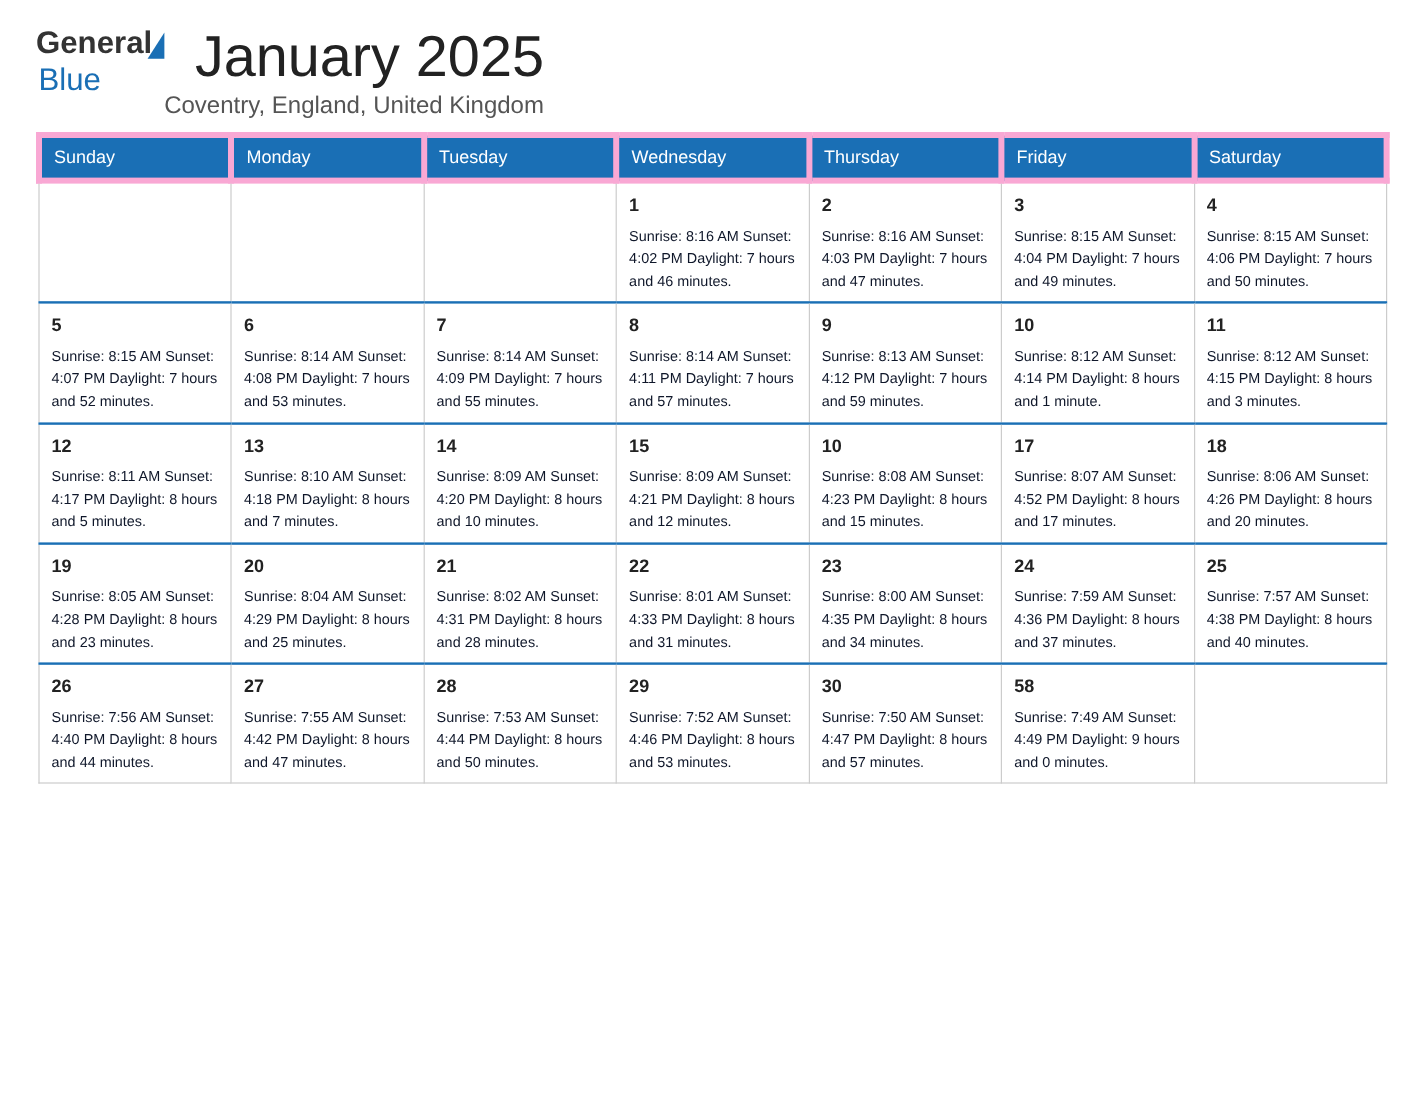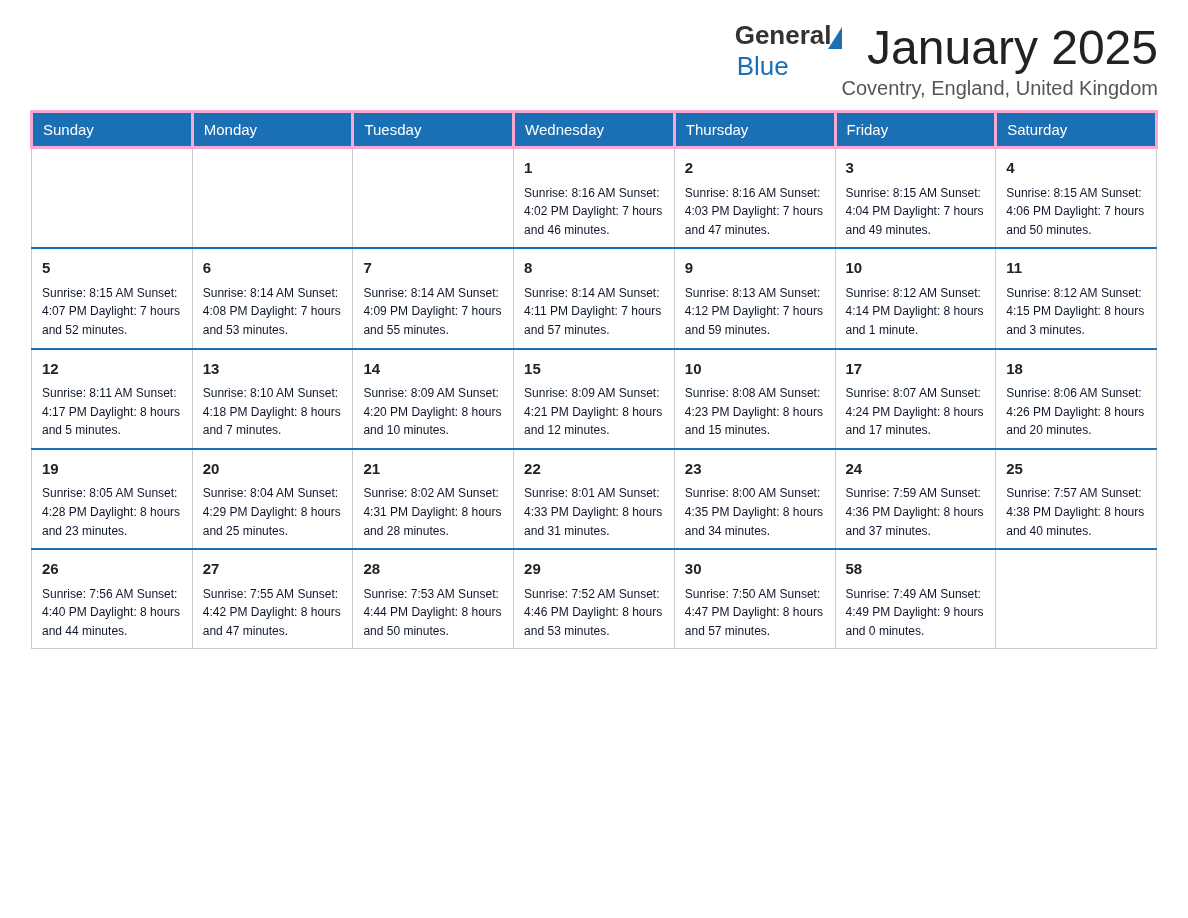--- a/index.html
+++ b/index.html
@@ -5,21 +5,21 @@
     * { margin: 0; padding: 0; box-sizing: border-box; }
     body {
       font-family: Arial, sans-serif;
       background: #fff;
       width: 1188px;
       min-height: 918px;
       padding: 20px 30px;
     }
     .header-area {
       display: flex;
-      justify-content: flex-end;
+      justify-content: flex-start;
       align-items: flex-start;
       margin-bottom: 10px;
     }
     .logo-text-general {
       font-size: 26px;
       font-weight: bold;
       color: #333;
     }
     .logo-text-blue {
       font-size: 26px;
@@ -53,21 +53,21 @@
       border-collapse: collapse;
       margin-top: 8px;
     }
     .calendar-table thead tr th {
       background-color: #1a6fb5;
       color: #fff;
       font-size: 15px;
       font-weight: normal;
       padding: 8px 10px;
       text-align: left;
-      border: 3px solid #f9a8d4;
+      border: 5px solid #f9a8d4;
     }
     .calendar-table tbody tr td {
       vertical-align: top;
       border: 1px solid #ccc;
       border-top: 2px solid #1a6fb5;
       padding: 8px 10px;
       width: 14.28%;
       min-height: 100px;
       font-size: 12.5px;
       color: #333;
@@ -244,21 +244,21 @@
         <td>
           <span class="day-number">10</span>
           <div class="day-info">Sunrise: 8:08 AM
 Sunset: 4:23 PM
 Daylight: 8 hours
 and 15 minutes.</div>
         </td>
         <td>
           <span class="day-number">17</span>
           <div class="day-info">Sunrise: 8:07 AM
-Sunset: 4:24 PM
+Sunset: 4:52 PM
 Daylight: 8 hours
 and 17 minutes.</div>
         </td>
         <td>
           <span class="day-number">18</span>
           <div class="day-info">Sunrise: 8:06 AM
 Sunset: 4:26 PM
 Daylight: 8 hours
 and 20 minutes.</div>
         </td>

